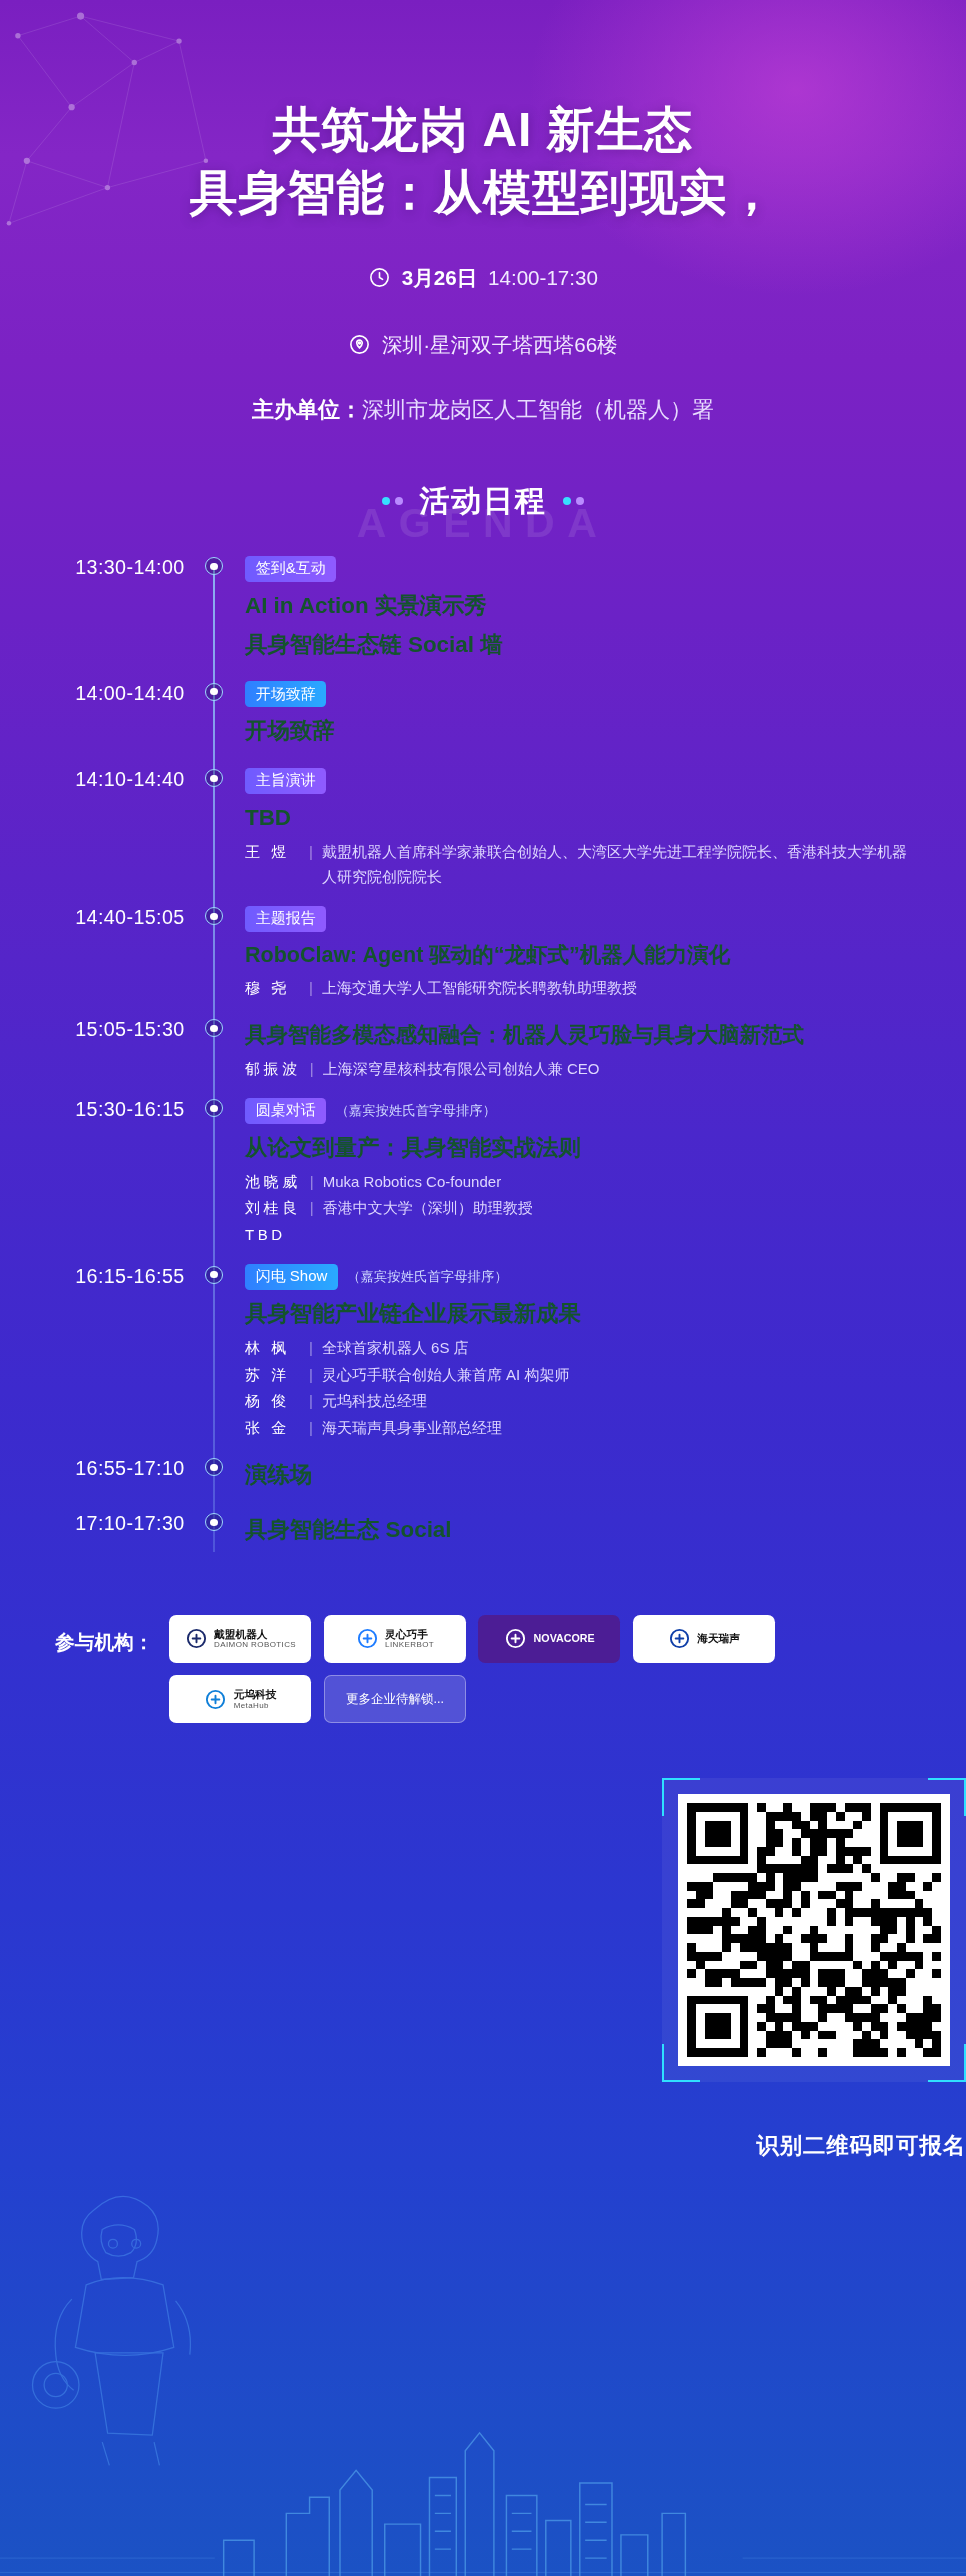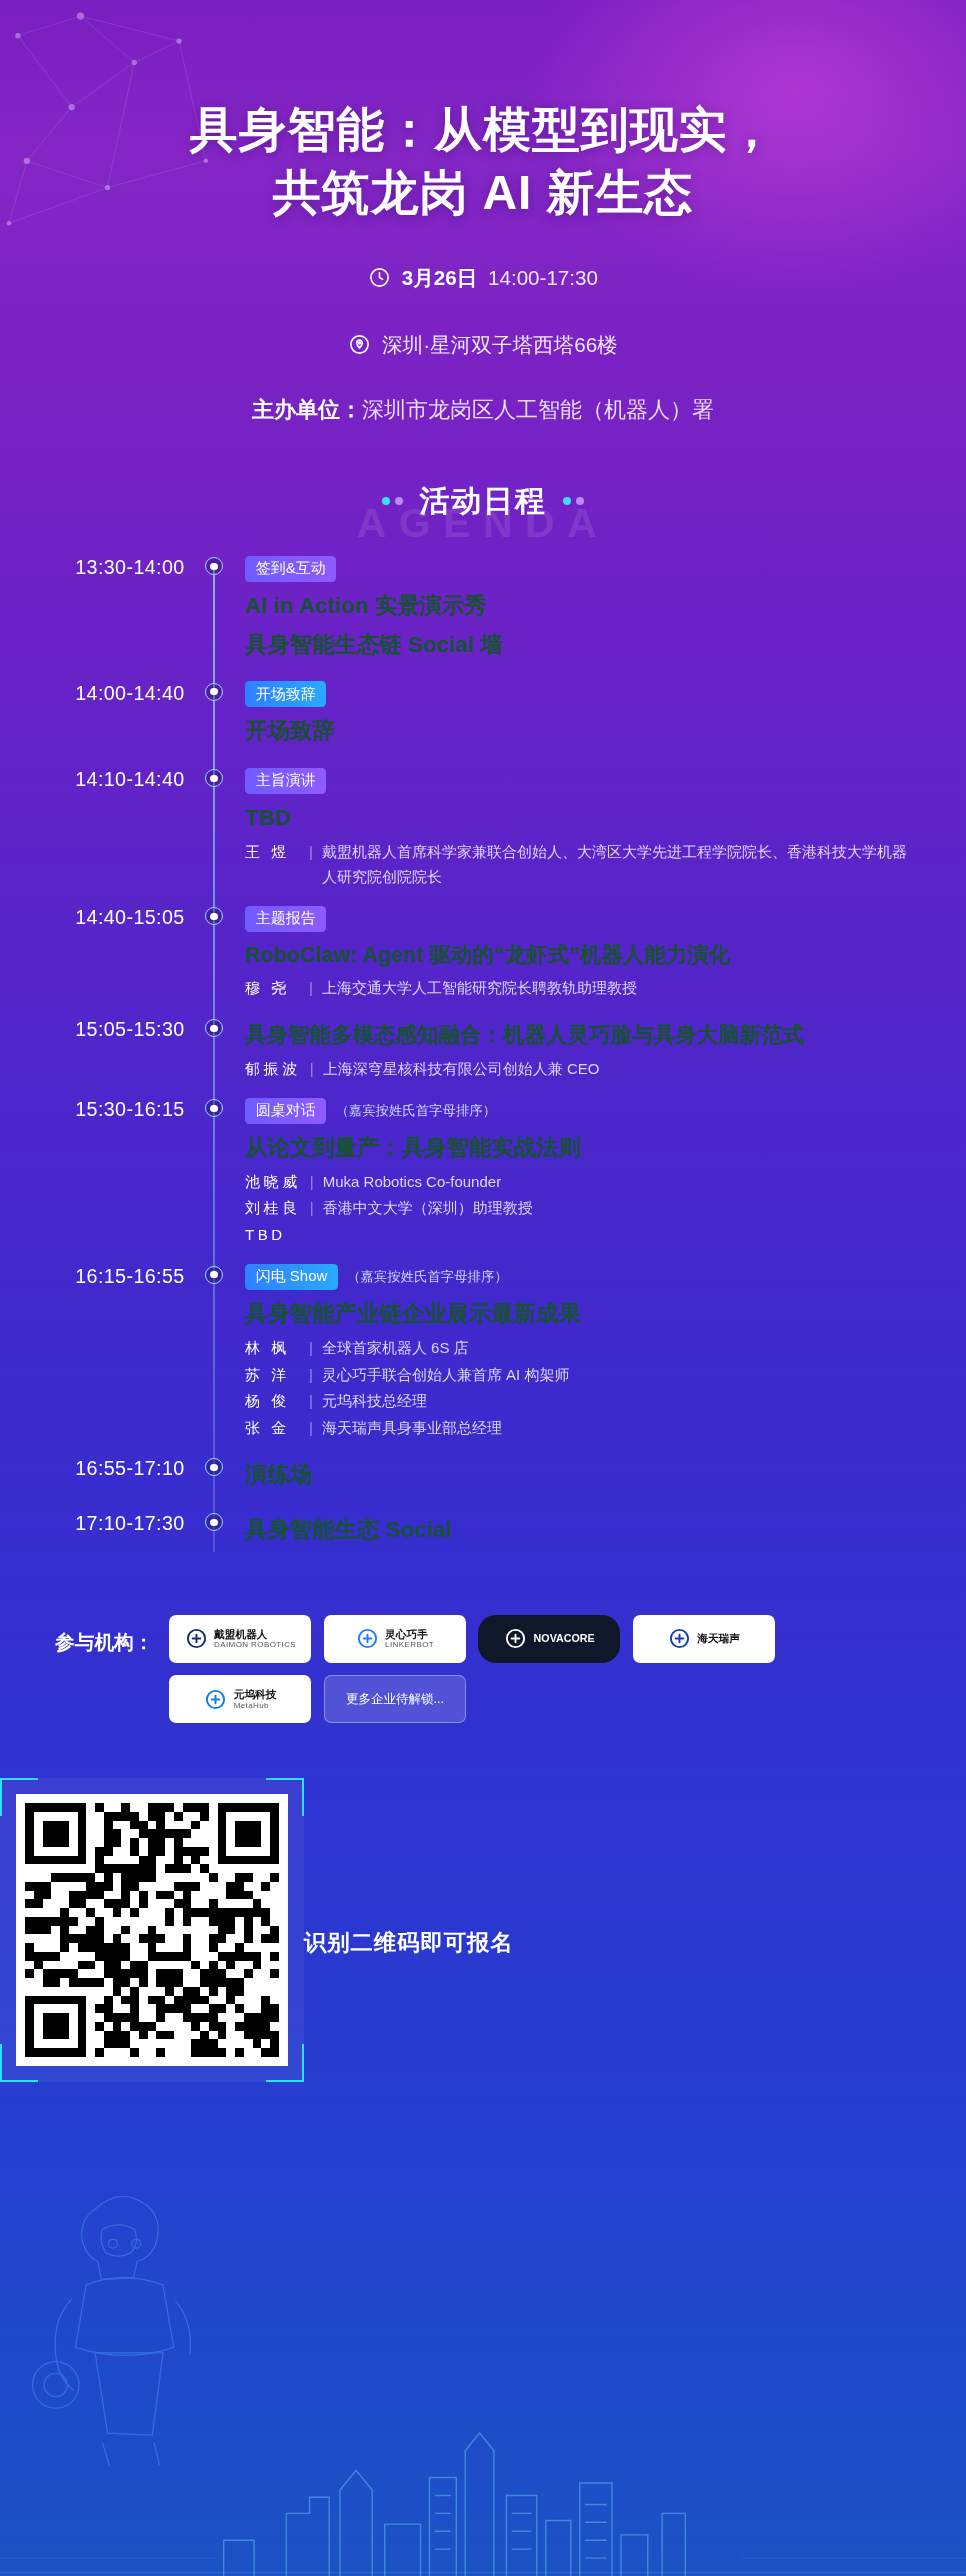--- a/index.html
+++ b/index.html
@@ -224,29 +224,30 @@
     overflow: hidden;
   }
   .logo .mark {
     width: 23px; height: 23px; flex: 0 0 23px;
     display: flex; align-items: center; justify-content: center;
   }
   .logo .txt { font-size: 10.7px; line-height: 1.2; color: #111; font-weight: bold; }
   .logo .txt .sub { display: block; font-size: 8px; font-weight: normal; color: #555; letter-spacing: 0.4px; }
   .logo.more { background: rgba(255,255,255,.16); border: 0.9px solid rgba(255,255,255,.35); }
   .logo.more .txt { color: #ffffff; font-weight: normal; font-size: 12.5px; }
-  .logo.dark { background: #0f172a; border-radius: 18px; }
+  .logo.dark { background: #4c1d95; }
   .logo.dark .txt { color: #ffffff; }
 
   
   .qr-wrap {
     margin-top: 55px;
     display: flex;
-    flex-direction: row;
-    align-items: center;
+    flex-direction: column;
+    align-items: flex-end;
+    gap: 23px;
   }
   .qr-frame {
     position: relative;
     width: 304px; height: 304px;
     padding: 16px;
     background: rgba(255,255,255,.06);
   }
   .qr-frame .corner {
     position: absolute; width: 38px; height: 38px;
     border: 2.7px solid #2fe0ff;
@@ -305,22 +306,22 @@
       <circle cx="30" cy="180" r="3.5"></circle>
     <circle cx="120" cy="210" r="3"></circle>
       <circle cx="230" cy="180" r="2.5"></circle>
     <circle cx="10" cy="250" r="2.5"></circle>
   </g>
 </svg>
 <div class="hero-glow"></div>
 
 <div class="header">
   <div class="title">
+    <div>共筑龙岗 AI 新生态</div>
     <div>具身智能：从模型到现实，</div>
-    <div>共筑龙岗 AI 新生态</div>
   </div>
 
   <div class="meta">
     <div class="meta-row">
       <span class="circ-icon">
         <svg viewBox="0 0 24 24" fill="none" stroke="#ffffff" stroke-width="1.7">
           <circle cx="12" cy="12" r="9"></circle>
           <path d="M12 7v5l3.2 2" stroke-linecap="round"></path>
         </svg>
       </span>

